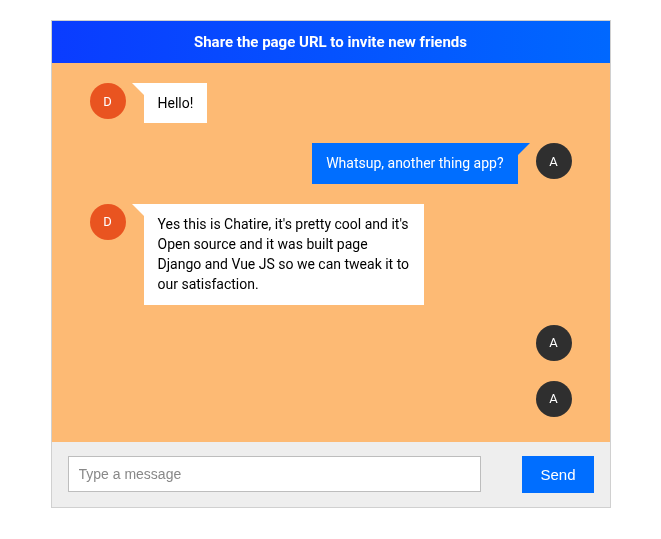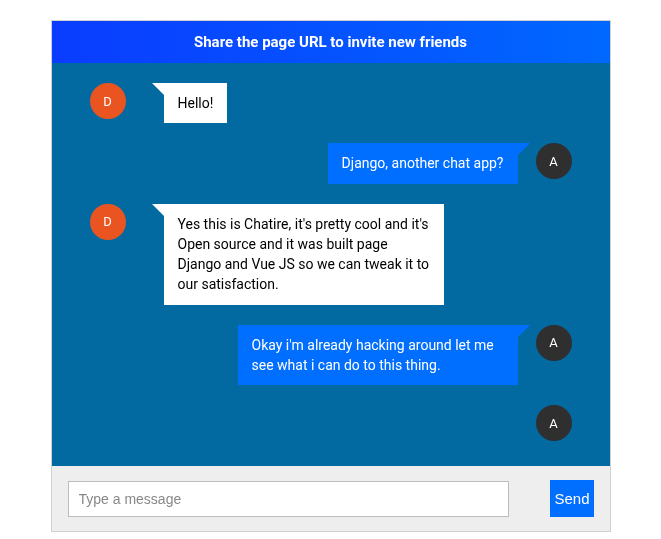--- a/index.html
+++ b/index.html
@@ -10,21 +10,21 @@
     body {
       font-family: -apple-system, BlinkMacSystemFont, "Segoe UI", Roboto, Arial, sans-serif;
       background: #ffffff;
       display: flex;
       justify-content: center;
       padding: 20px;
     }
     .chat-container {
       width: 560px;
       border: 1px solid #d0d0d0;
-      background: #0369a1;
+      background: #fdba74;
       display: flex;
       flex-direction: column;
     }
     .header {
       background: linear-gradient(90deg, #0a3cff 0%, #0068ff 100%);
       color: #ffffff;
       text-align: center;
       padding: 12px 0;
       font-weight: 700;
       font-size: 15px;
@@ -69,21 +69,20 @@
     .bubble {
       padding: 10px 14px;
       font-size: 14px;
       line-height: 1.45;
       max-width: 280px;
       position: relative;
     }
     .bubble.white {
       background: #ffffff;
       color: #000000;
-      margin-left: 20px;
     }
     .bubble.blue {
       background: #006eff;
       color: #ffffff;
     }
     
     .bubble.white::before {
       content: "";
       position: absolute;
       top: 0;
@@ -117,21 +116,21 @@
       background: #fff;
       outline: none;
     }
     .input-bar input::placeholder {
       color: #888;
     }
     .send-btn {
       background: #006eff;
       color: #ffffff;
       border: none;
-      padding: 10px 4px;
+      padding: 10px 18px;
       font-size: 15px;
       cursor: pointer;
     }
   </style>
 </head>
 <body>
 
 <div class="chat-container">
 
   <div class="header">
@@ -144,40 +143,37 @@
       <div class="avatar orange">
         <span>D</span>
       </div>
       <div class="bubble white">
         <span>Hello!</span>
       </div>
     </div>
 
     <div class="msg-row right">
       <div class="bubble blue">
-        <span>Django, another chat app?</span>
+        <span>Whatsup, another thing app?</span>
       </div>
       <div class="avatar dark">
         <span>A</span>
       </div>
     </div>
 
     <div class="msg-row left">
       <div class="avatar orange">
         <span>D</span>
       </div>
       <div class="bubble white">
         <span>Yes this is Chatire, it's pretty cool and it's Open source and it was built page Django and Vue JS so we can tweak it to our satisfaction.</span>
       </div>
     </div>
 
     <div class="msg-row right">
-      <div class="bubble blue">
-        <span>Okay i'm already hacking around let me see what i can do to this thing.</span>
-      </div>
       <div class="avatar dark">
         <span>A</span>
       </div>
     </div>
 
     <div class="msg-row right">
       <div class="avatar dark">
         <span>A</span>
       </div>
     </div>

